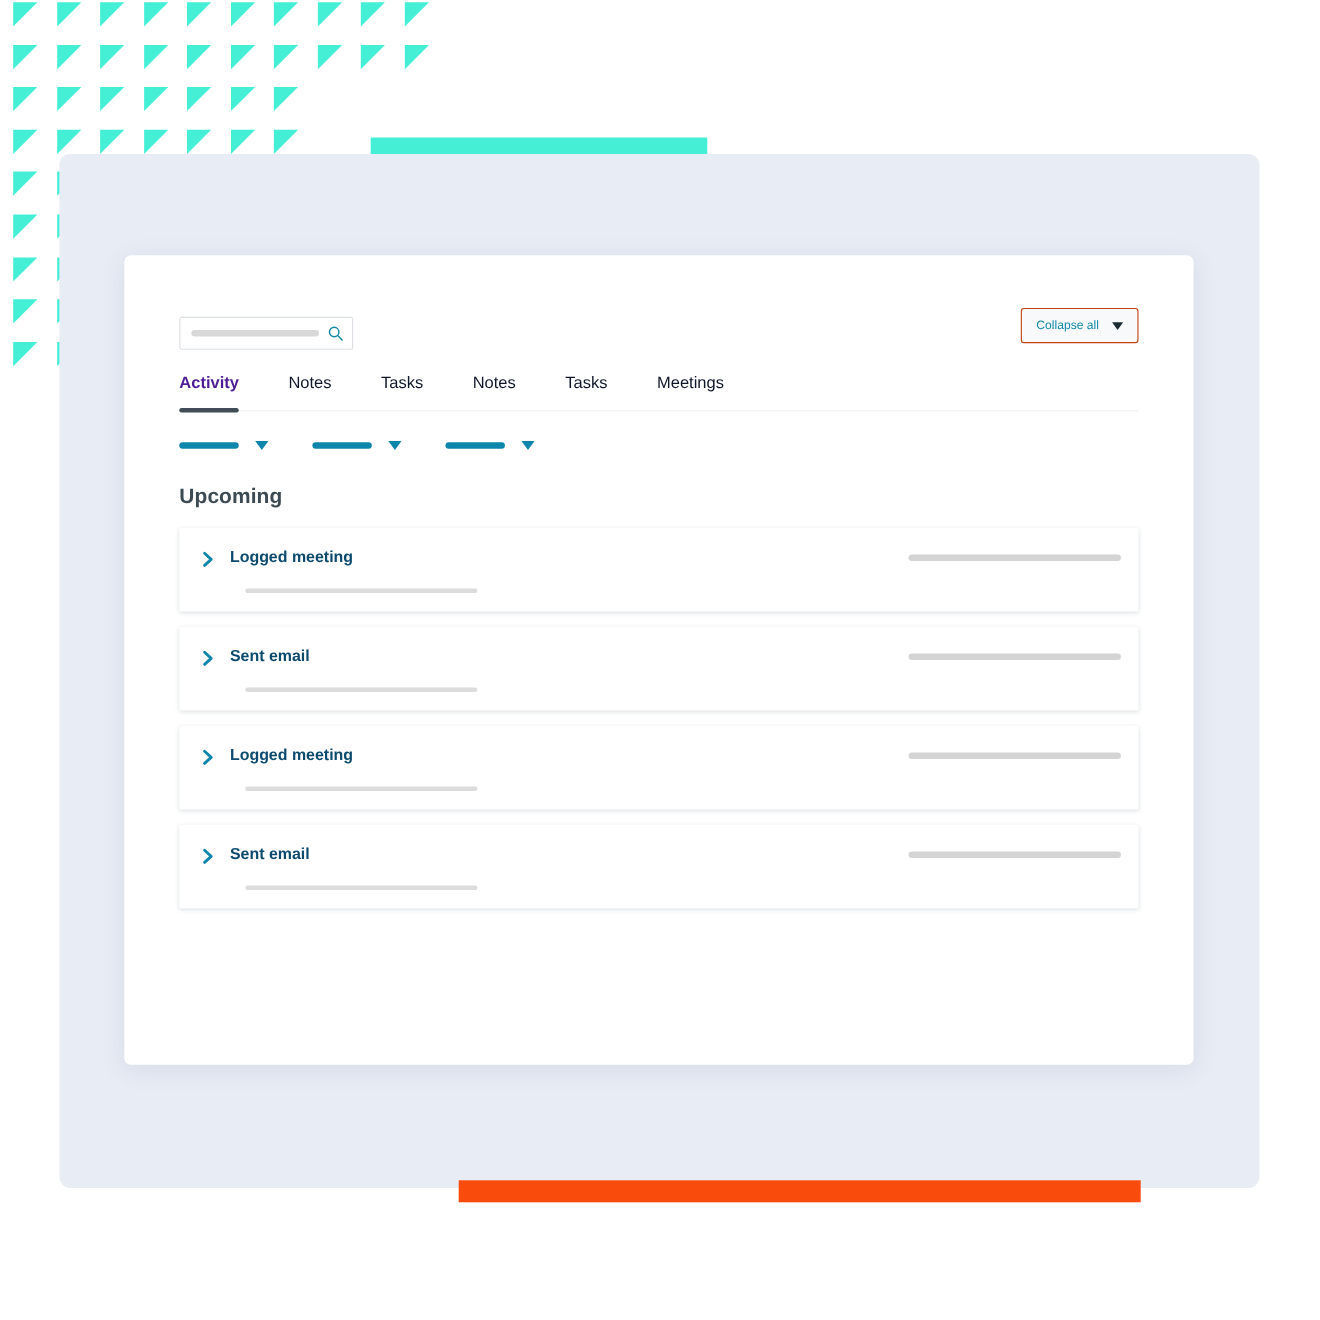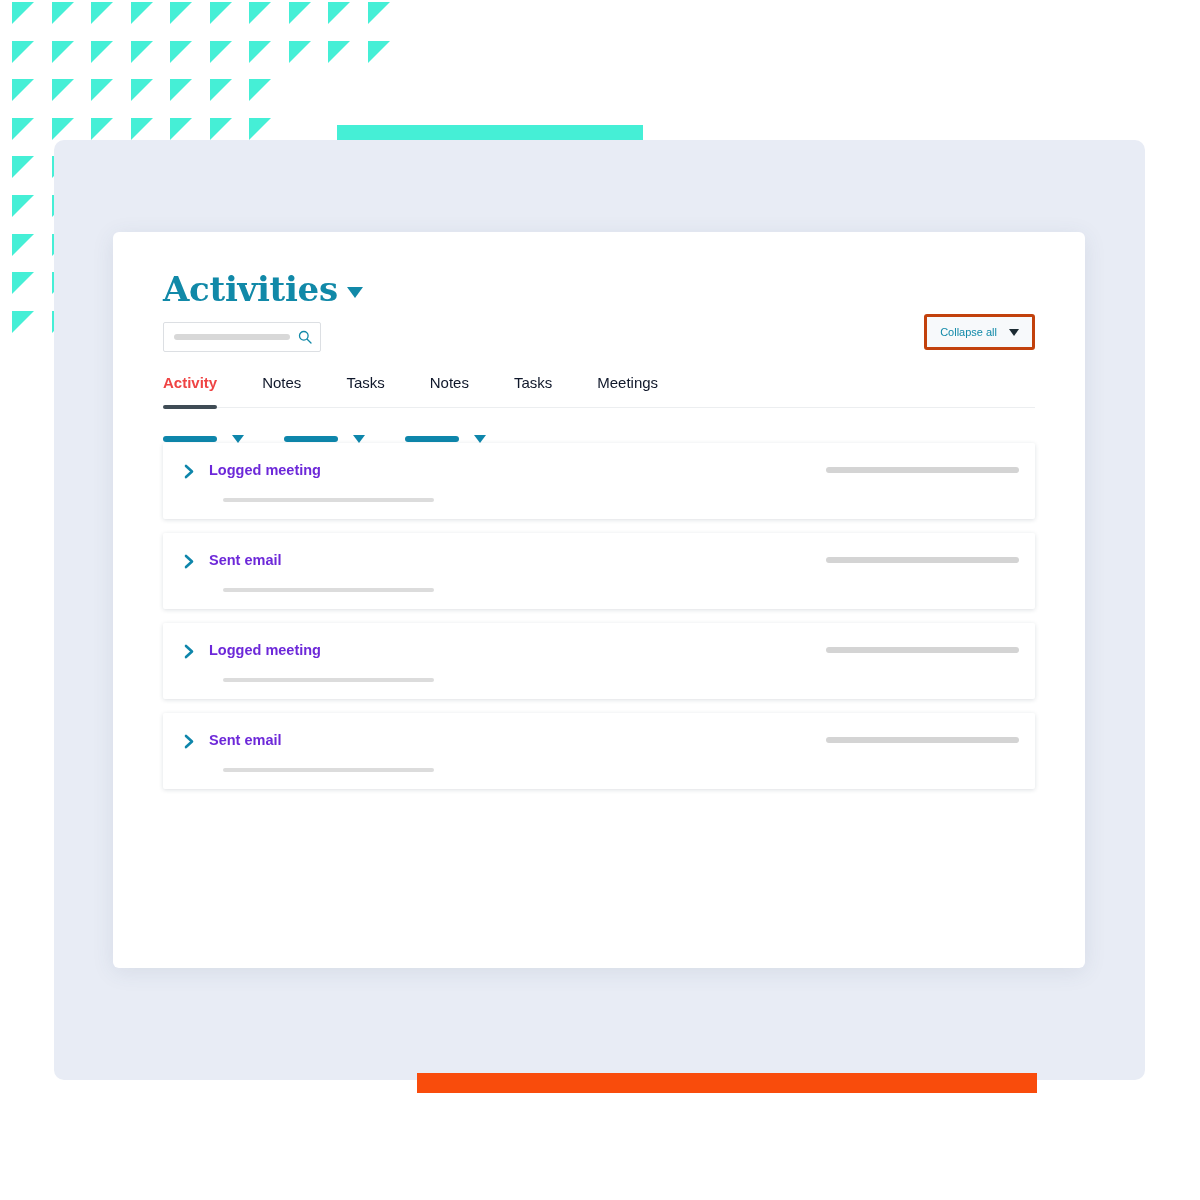--- a/index.html
+++ b/index.html
@@ -131,21 +131,21 @@
     background: #d8d8d8;
     margin-right: 8px;
   }
   .search-icon { display: block; }
 
   #collapse-all-button {
     display: inline-flex;
     align-items: center;
     gap: 12px;
     background: #f7f9fb;
-    border: 3px solid #c2410c;
+    border: 1px solid #c2410c;
     border-radius: 3px;
     color: #1189a8;
     font-size: 11px;
     padding: 9px 13px;
     cursor: pointer;
     margin-top: -8px;
   }
   .caret-sm {
     width: 0; height: 0;
     border-left: 5px solid transparent;
@@ -162,21 +162,21 @@
     position: relative;
   }
   .tab {
     font-size: 15px;
     color: #0f172a;
     padding-bottom: 16px;
     cursor: pointer;
     position: relative;
   }
   .tab.active {
-    color: #ef4444;
+    color: #4c1d95;
     font-weight: bold;
   }
   .tab.active::after {
     content: "";
     position: absolute;
     left: 0; right: 0; bottom: -2px;
     height: 4px;
     border-radius: 2px;
     background: #3f4c55;
   }
@@ -232,21 +232,21 @@
   }
   .card-left {
     display: flex;
     align-items: flex-start;
     gap: 14px;
   }
   .chevron-wrap { margin-top: 1px; cursor: pointer; }
   .card-text-col { display: flex; flex-direction: column; }
   .activity-label {
     font-size: 14.5px;
-    color: #6d28d9;
+    color: #0c4a6e;
     font-weight: bold;
     line-height: 1;
   }
   .subtitle-bar {
     width: 211px;
     height: 4px;
     border-radius: 2px;
     background: #dcdcdc;
     margin-top: 20px;
     margin-left: 14px;
@@ -309,24 +309,20 @@
     <div class="tri" style="left: 51.5px; top: 310.8px; border-top: 22px solid rgb(69, 239, 214); border-right: 22px solid transparent;"></div>
   </div>
 
 <div id="teal-bar"></div>
 <div id="backdrop-panel"></div>
 <div id="orange-bar"></div>
 
 <div id="app-card">
   <div class="card-inner">
 
-    <div class="title-row">
-      <div id="page-title">Activities</div>
-      <div class="caret-title"></div>
-    </div>
 
     <div class="controls-row">
       <div id="search-box">
         <div class="search-placeholder-bar"></div>
         <svg class="search-icon" width="14" height="14" viewBox="0 0 14 14">
           <circle cx="5.8" cy="5.8" r="4.3" fill="none" stroke="#1189a8" stroke-width="1.3"></circle>
           <line x1="9.2" y1="9.2" x2="13" y2="13" stroke="#1189a8" stroke-width="1.3" stroke-linecap="round"></line>
         </svg>
       </div>
 
@@ -354,20 +350,21 @@
           <div class="filter-bar"></div>
           <div class="caret-filter"></div>
         </div>
         <div class="filter-dd">
           <div class="filter-bar"></div>
           <div class="caret-filter"></div>
         </div>
       </div>
 
     <div id="sections">
+        <div class="section-heading">Upcoming</div>
         <div class="activity-card">
           <div class="card-left">
             <span class="chevron-wrap"><svg width="11" height="15" viewBox="0 0 11 15">
                 <polyline points="2,2 8,7.5 2,13" fill="none" stroke="#0e86ab" stroke-width="2.6" stroke-linecap="round" stroke-linejoin="round"></polyline>
               </svg></span>
             <div class="card-text-col">
               <div class="activity-label">Logged meeting</div>
               <div class="subtitle-bar"></div>
             </div>
           </div>

